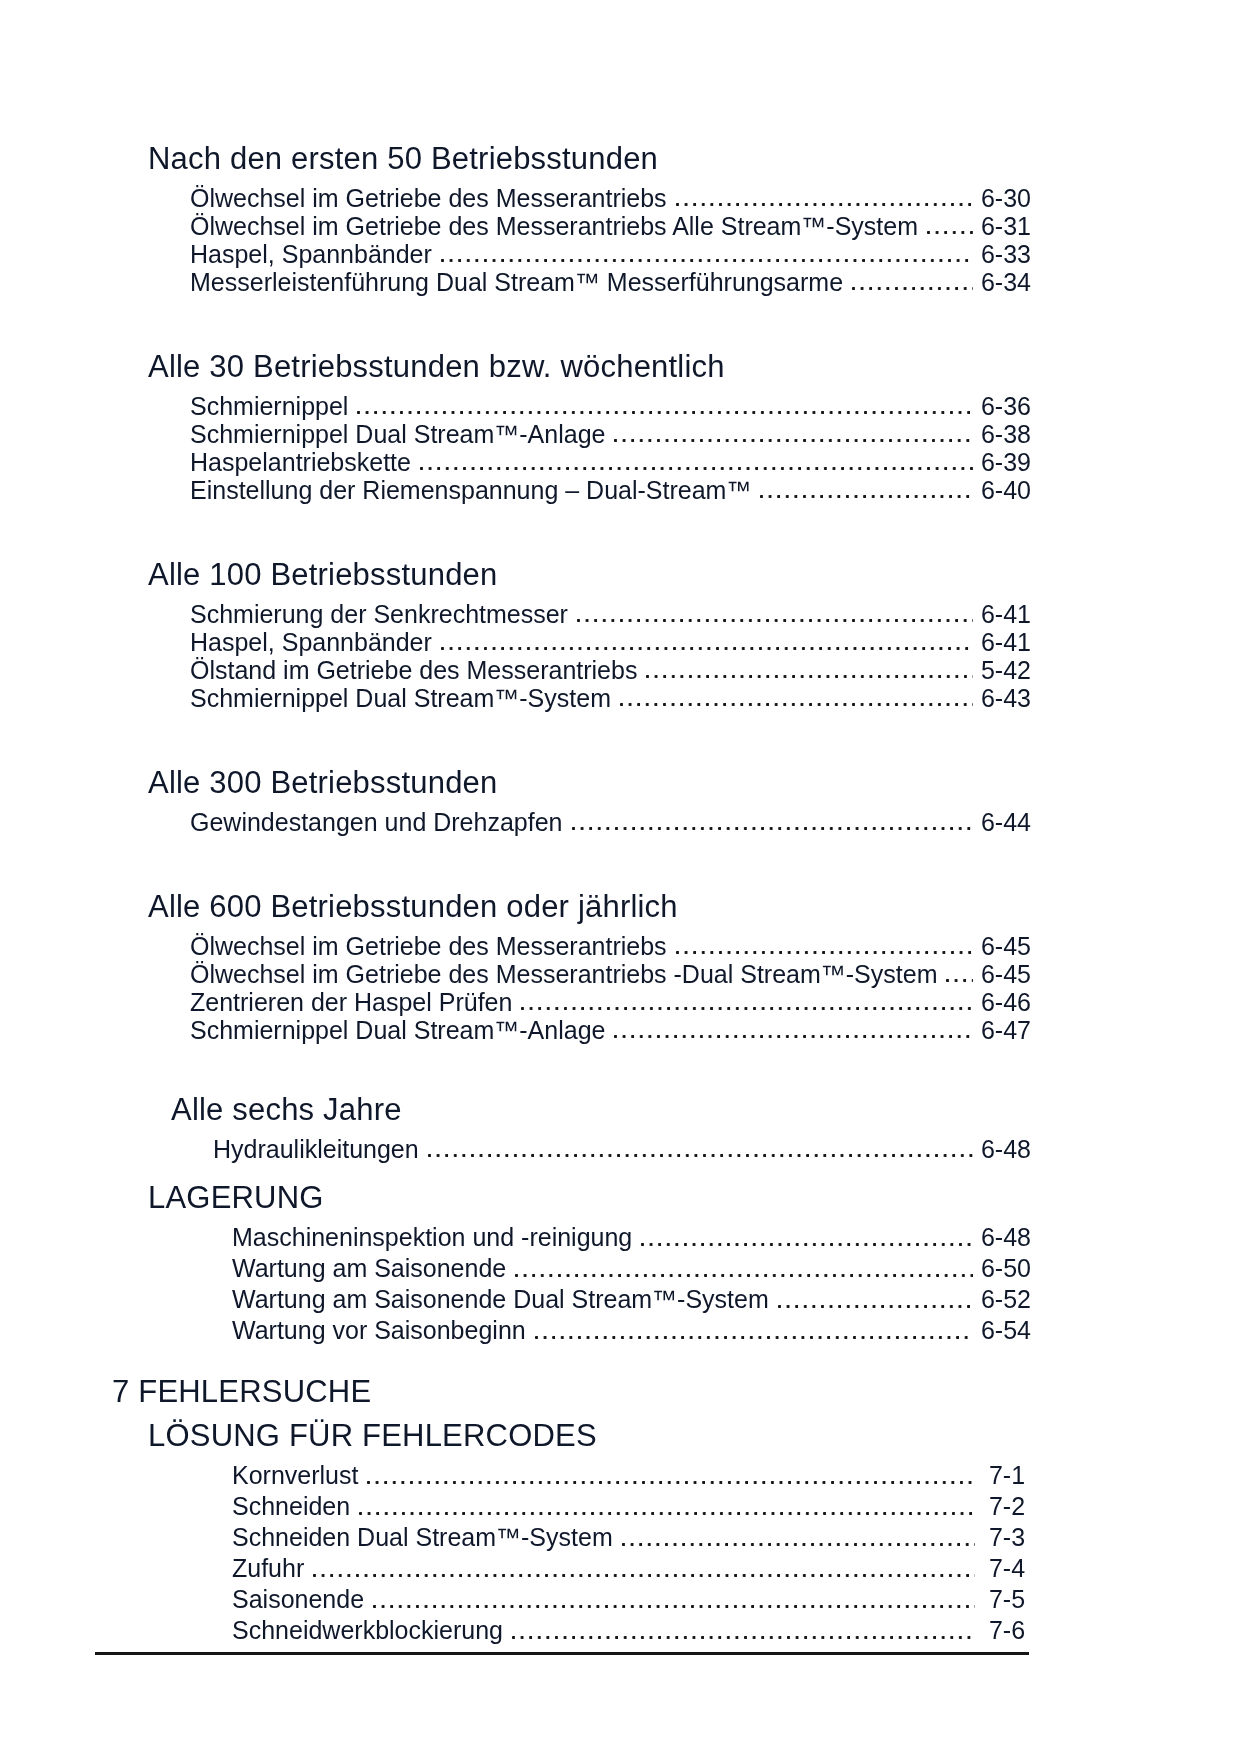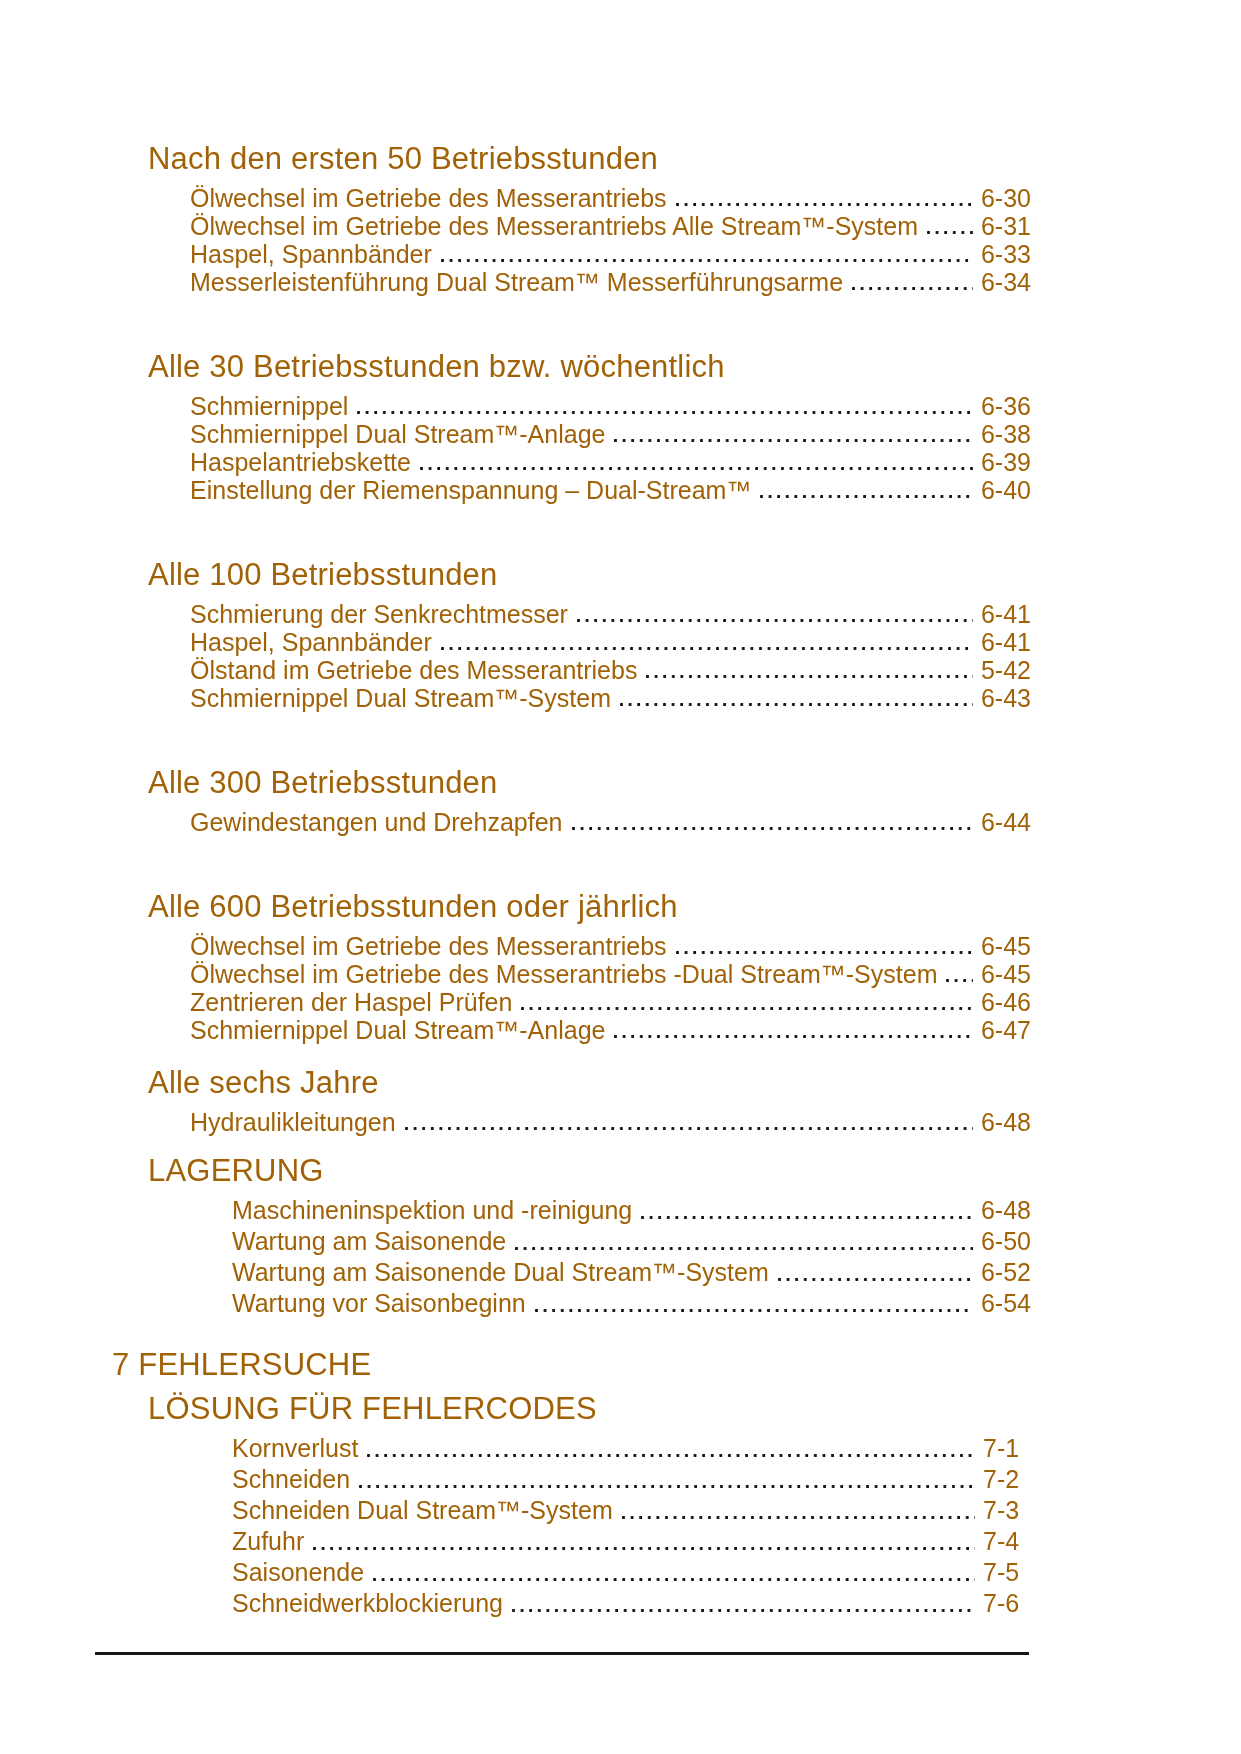--- a/index.html
+++ b/index.html
@@ -2,36 +2,36 @@
 <html lang="de"><head>
 <meta charset="utf-8">
 <style>
   html, body { margin: 0; padding: 0; background: #ffffff; }
 
   .page {
     position: relative;
     width: 1122px;
     height: 1754px;
     background: #ffffff;
-    color: #a16207;
+    color: #0f172a;
     font-family: "Liberation Sans", "DejaVu Sans", sans-serif;
     overflow: hidden;
   }
 
   .content {
     position: absolute;
     top: 0; left: 0;
     width: 100%;
     box-sizing: border-box;
     padding: 140px 91px 0 0;
   }
 
   .block { margin-top: 52px; }
   .block.first { margin-top: 0; }
-  .block.tight  { margin-top: 20px; }
+  .block.tight  { margin-top: 47px; padding-left: 23px; }
   .block.snug   { margin-top: 16px; }
   .block.chapter-block { margin-top: 28px; }
   .block.after-chapter { margin-top: 6px; }
 
   .heading {
     font-size: 31px;
     line-height: 38px;
     font-weight: 400;
     letter-spacing: 0.2px;
     white-space: nowrap;
@@ -75,21 +75,21 @@
     bottom: 6px;
     height: 3px;
     background-image: radial-gradient(circle at 1.5px 1.5px, #161616 1.35px, rgba(0,0,0,0) 1.75px);
     background-size: 8.6px 3px;
     background-repeat: repeat-x;
   }
 
   .pg {
     flex: 0 0 auto;
     min-width: 48px;
-    text-align: left;
+    text-align: center;
     white-space: nowrap;
   }
 
   .footer-rule {
     position: absolute;
     left: 95px;
     right: 93px;
     top: 1652px;
     height: 3px;
     background: #161616;

